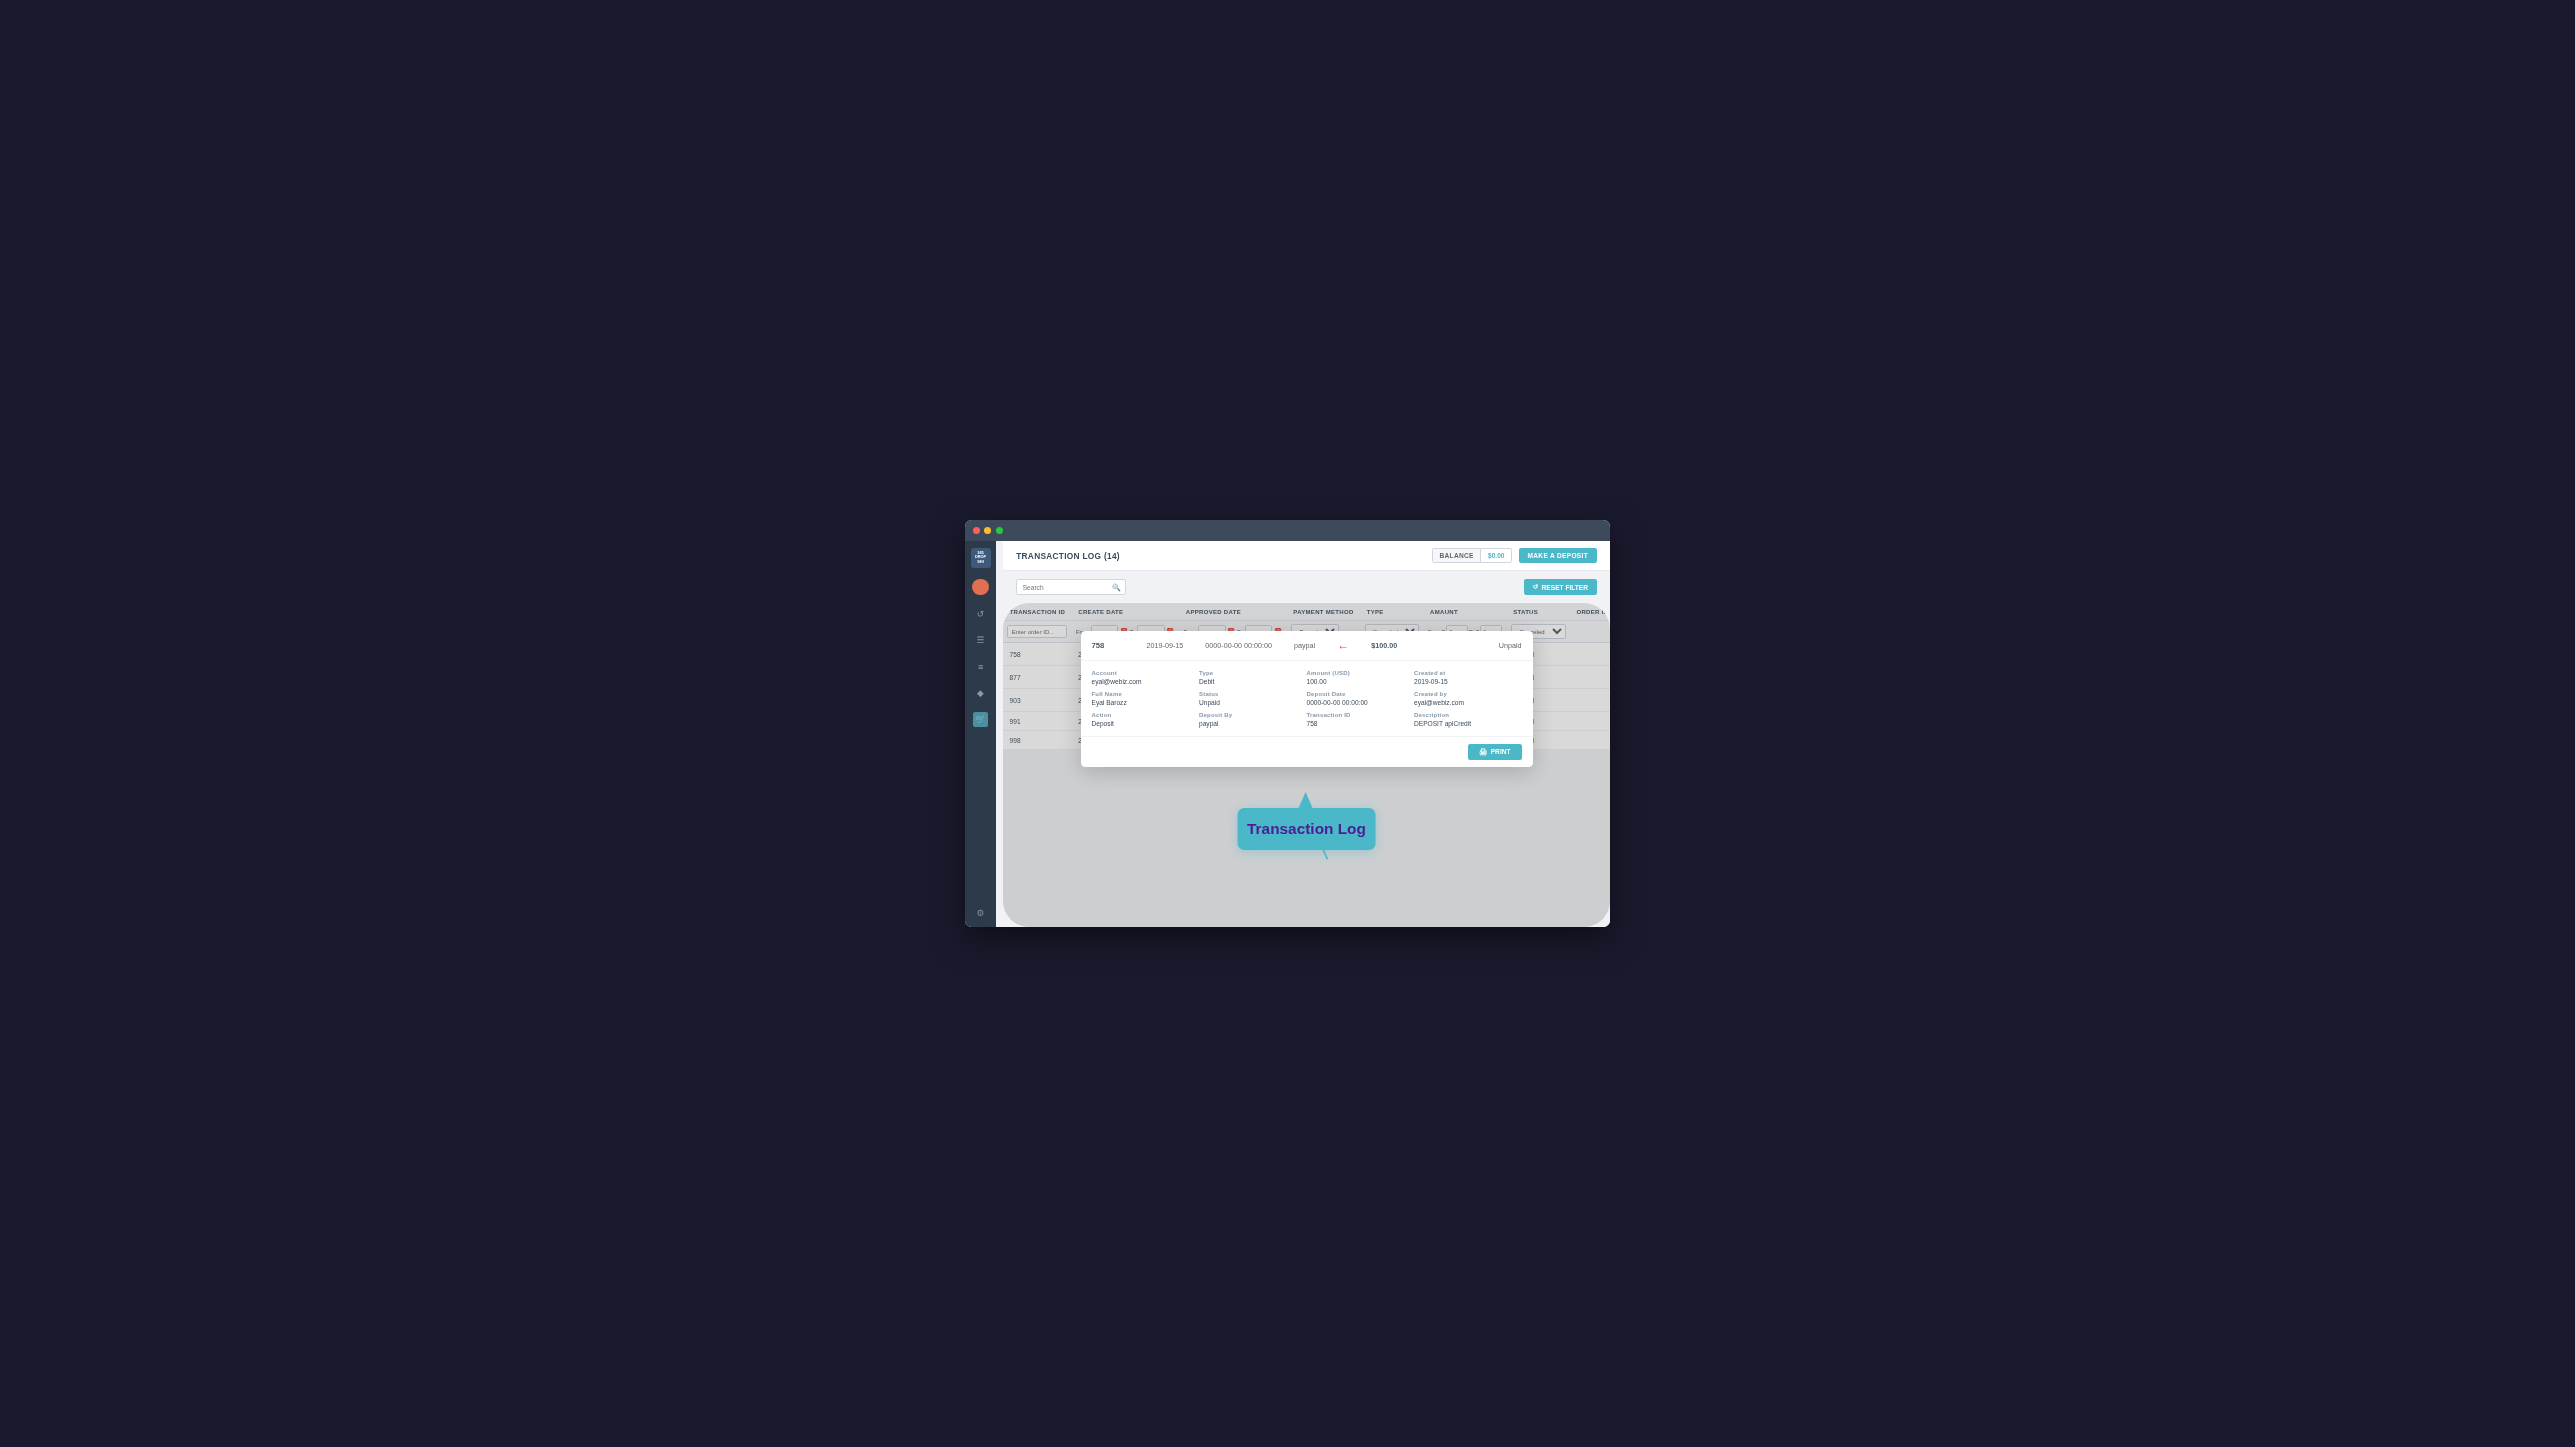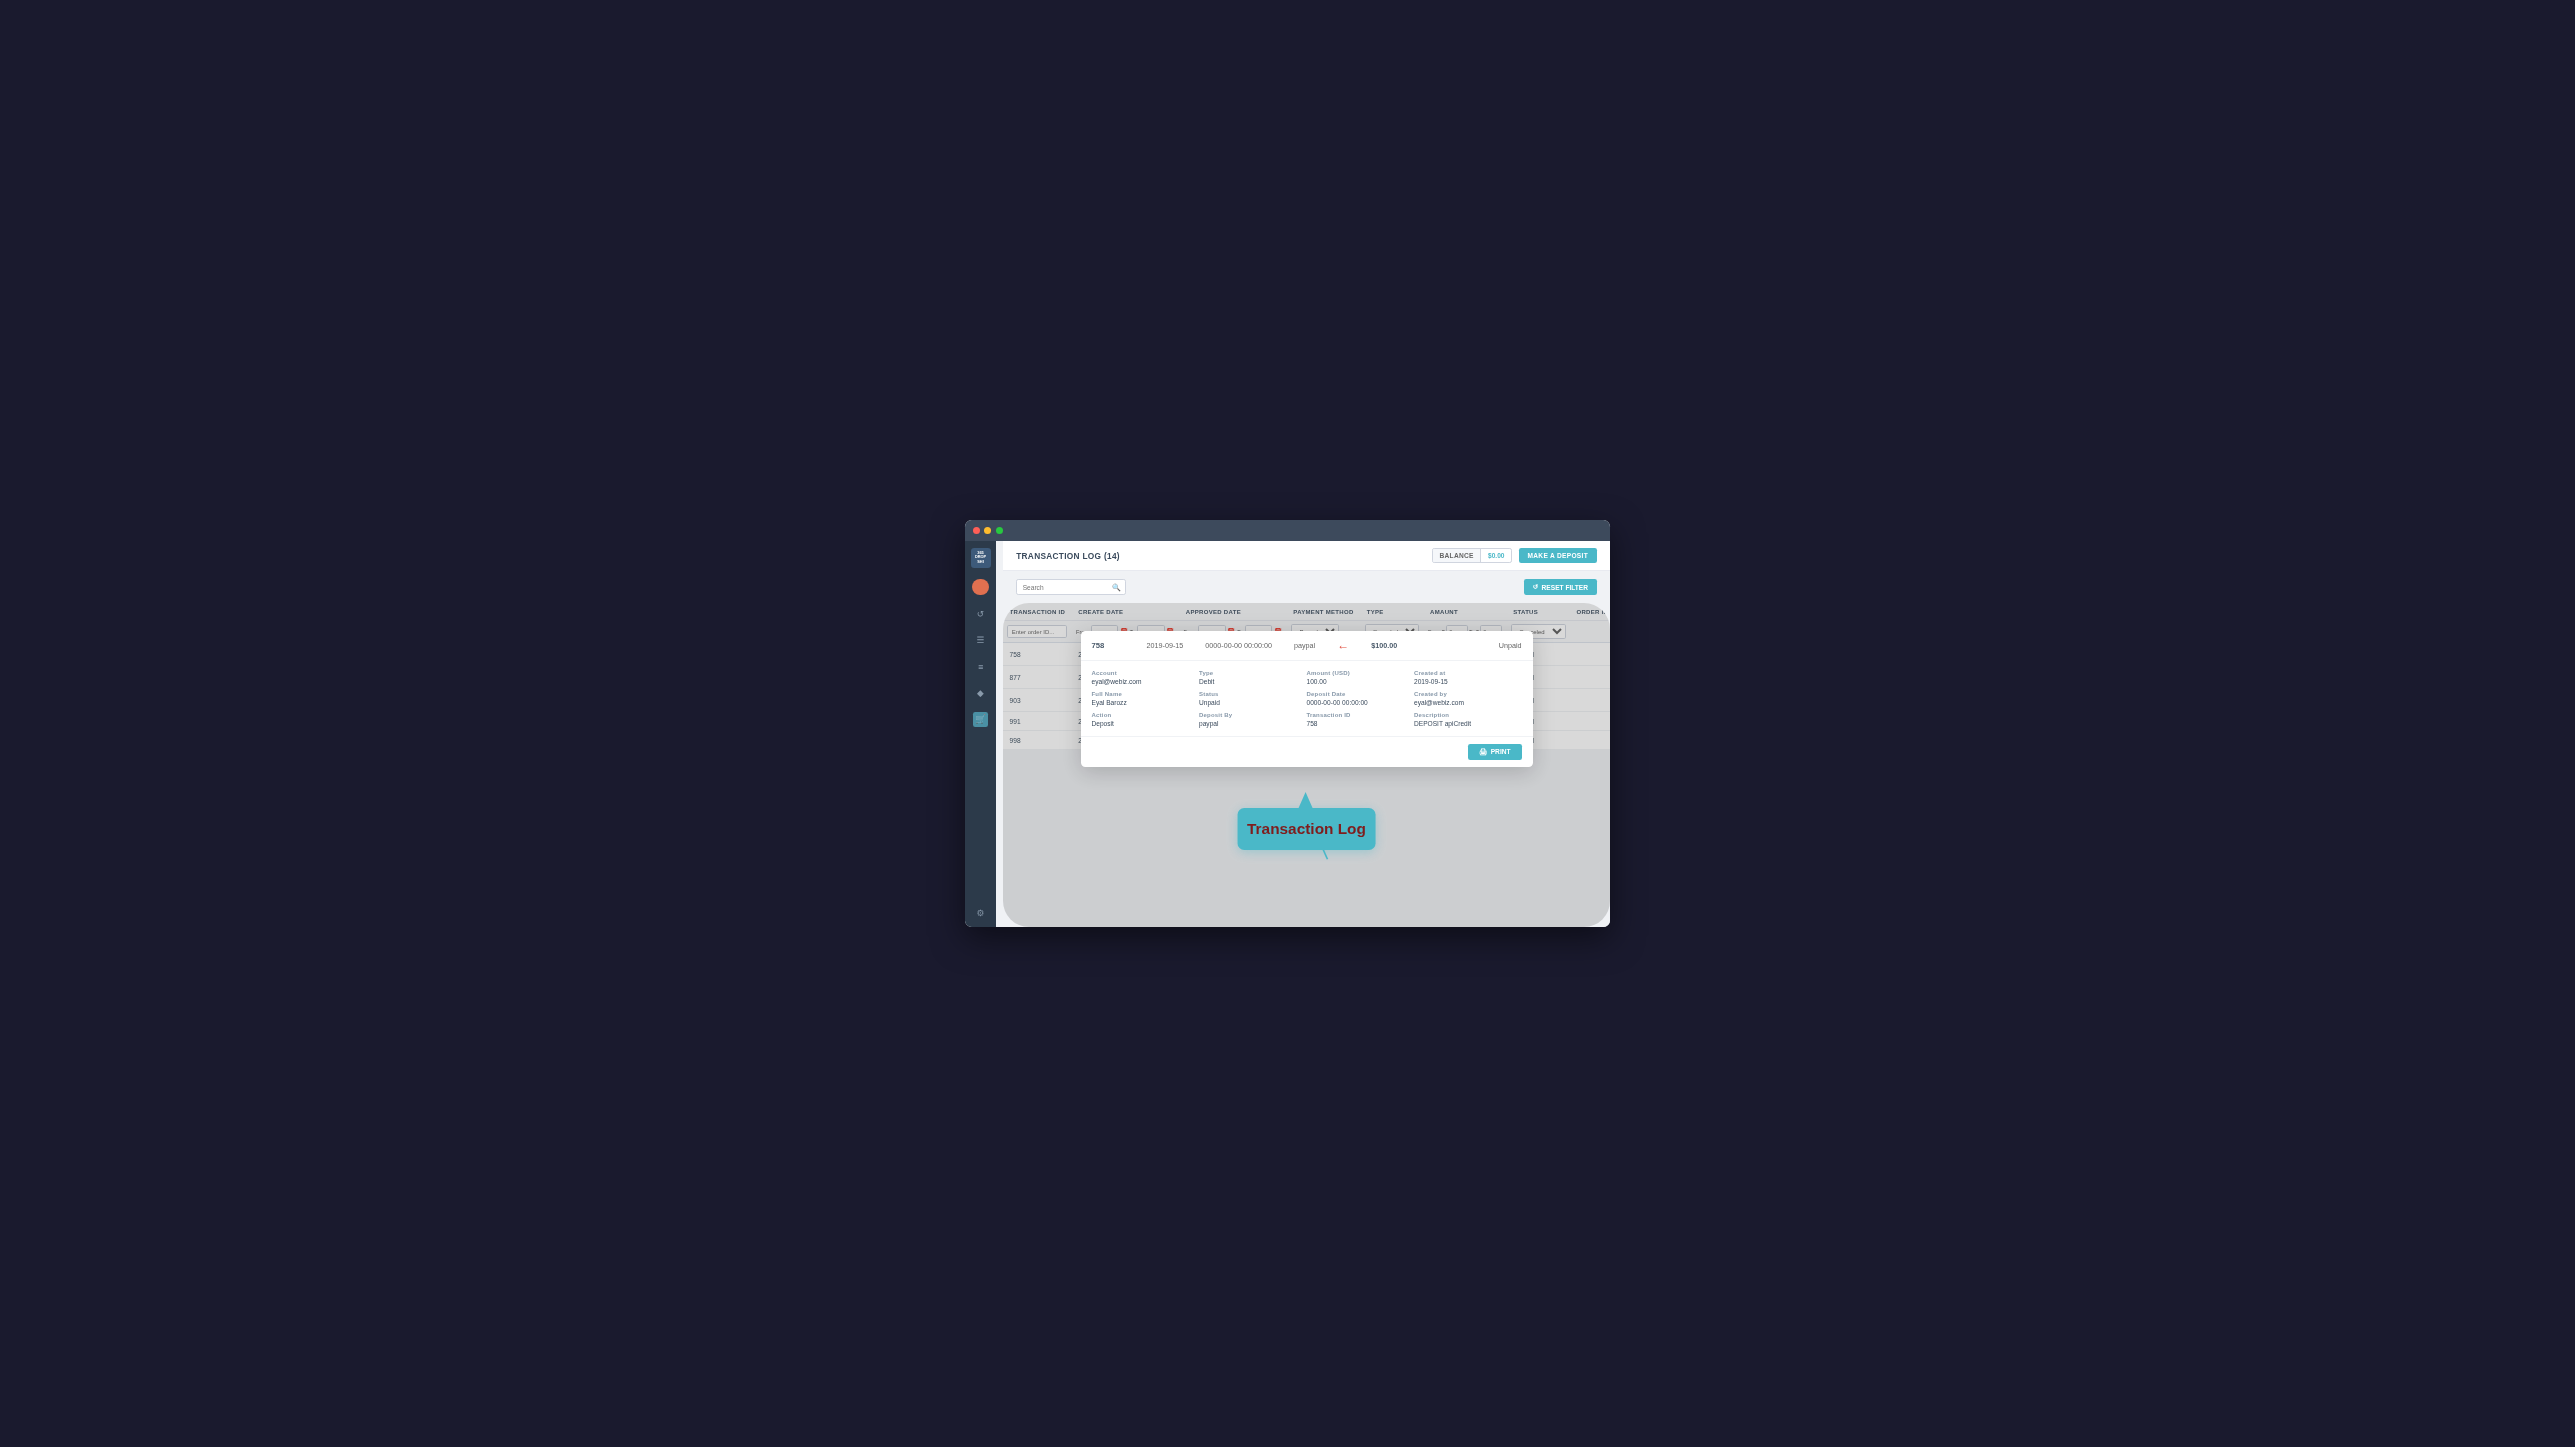--- a/index.html
+++ b/index.html
@@ -435,21 +435,21 @@
       gap: 3.3px;
     }
 
     
     .tooltip-bubble {
       position: absolute;
       bottom: 77px;
       left: 50%;
       transform: translateX(-50%);
       background: #4ab8c8;
-      color: #7f1d1d;
+      color: #4c1d95;
       padding: 12px 10px;
       border-radius: 6.6px;
       font-size: 15.4px;
       font-weight: 700;
       white-space: nowrap;
       z-index: 200;
       box-shadow: 0 2.2px 11px rgba(74,184,200,0.4);
     }
 
     .tooltip-bubble::before {

